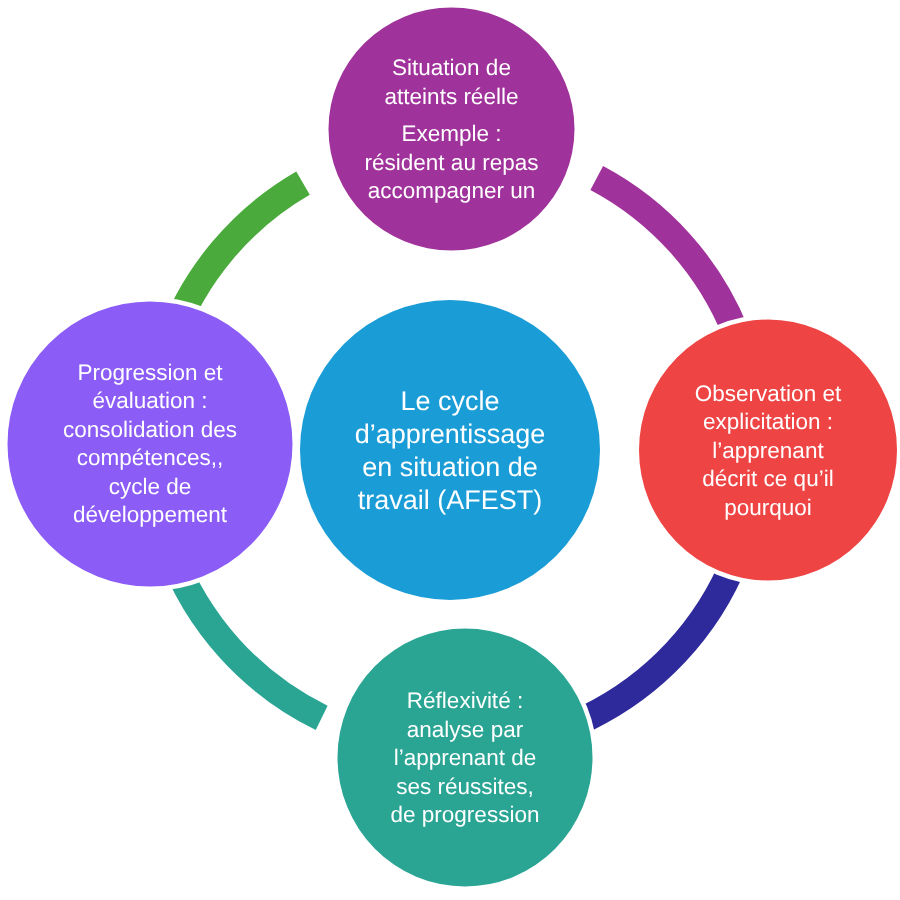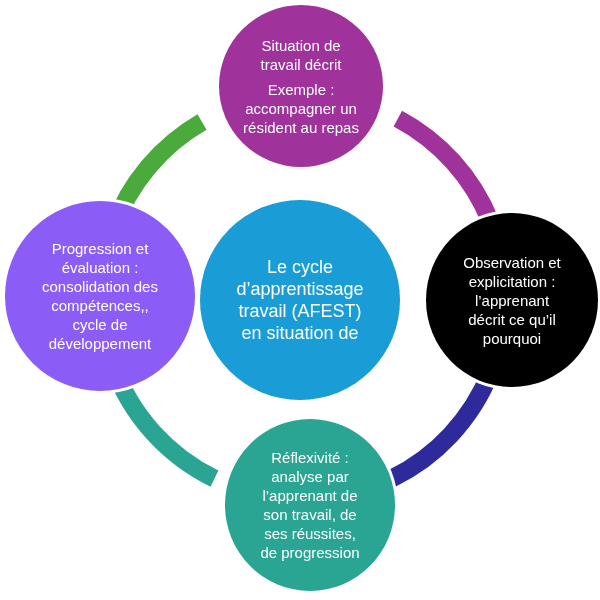--- a/index.html
+++ b/index.html
@@ -8,69 +8,68 @@
     svg.ring { position: absolute; left: 0; top: 0; }
     .node {
       position: absolute; border-radius: 50%;
       display: flex; flex-direction: column; justify-content: center;
       color: #ffffff; text-align: center; box-sizing: border-box;
       border: 3px solid #ffffff;
     }
     .node .line { display: block; font-size: 15px; line-height: 19px; }
     .node .gap { height: 6px; }
     #node-top    { left: 216px; top: 2px;   width: 170px; height: 168px; background: #a0329b; padding: 0 16px; }
-    #node-right  { left: 423px; top: 210px; width: 178px; height: 180px; background: #000000; padding: 0 14px; }
+    #node-right  { left: 423px; top: 210px; width: 178px; height: 180px; background: #ef4444; padding: 0 14px; }
     #node-bottom { left: 222px; top: 416px; width: 176px; height: 178px; background: #2aa594; padding: 0 10px; }
     #node-left   { left: 2px;   top: 198px; width: 196px; height: 196px; background: #8b5cf6; padding: 0 10px; }
     #node-center { left: 200px; top: 200px; width: 200px; height: 200px; background: #1a9cd6; border: none; }
     #node-center .line { font-size: 18px; line-height: 22px; }
   </style>
 </head>
 <body>
 
 <svg class="ring" width="600" height="600">
   <path id="arc-0" fill="none" stroke-width="18" d="M 397.83325568274995 118.64458624249676 A 202 202 0 0 1 490.2911386224911 221.32946812998577" stroke="#a0329b"></path>
   <path id="arc-1" fill="none" stroke-width="18" d="M 490.2911386224911 372.6705318700142 A 202 202 0 0 1 391.55097165139364 478.55639735243176" stroke="#2e2a9c"></path>
   <path id="arc-2" fill="none" stroke-width="18" d="M 214.44902834860636 478.55639735243176 A 202 202 0 0 1 113.18209060124653 366.0880689517851" stroke="#2aa594"></path>
   <path id="arc-3" fill="none" stroke-width="18" d="M 113.1820906012465 227.9119310482149 A 202 202 0 0 1 201.99999999999991 122.06286843554344" stroke="#4aaa3c"></path>
 </svg>
 
 <div class="node" id="node-top">
   <span class="line">Situation de</span>
-  <span class="line">travail décrit</span>
+  <span class="line">atteints réelle</span>
   <span class="gap"></span>
   <span class="line">Exemple :</span>
+  <span class="line">résident au repas</span>
   <span class="line">accompagner un</span>
-  <span class="line">résident au repas</span>
 </div>
 
 <div class="node" id="node-right">
   <span class="line">Observation et</span>
   <span class="line">explicitation :</span>
   <span class="line">l’apprenant</span>
   <span class="line">décrit ce qu’il</span>
   <span class="line">pourquoi</span>
 </div>
 
 <div class="node" id="node-bottom">
   <span class="line">Réflexivité :</span>
   <span class="line">analyse par</span>
   <span class="line">l’apprenant de</span>
-  <span class="line">son travail, de</span>
   <span class="line">ses réussites,</span>
   <span class="line">de progression</span>
 </div>
 
 <div class="node" id="node-left">
   <span class="line">Progression et</span>
   <span class="line">évaluation :</span>
   <span class="line">consolidation des</span>
   <span class="line">compétences,,</span>
   <span class="line">cycle de</span>
   <span class="line">développement</span>
 </div>
 
 <div class="node" id="node-center">
   <span class="line">Le cycle</span>
   <span class="line">d’apprentissage</span>
+  <span class="line">en situation de</span>
   <span class="line">travail (AFEST)</span>
-  <span class="line">en situation de</span>
 </div>
 
 </body></html>

